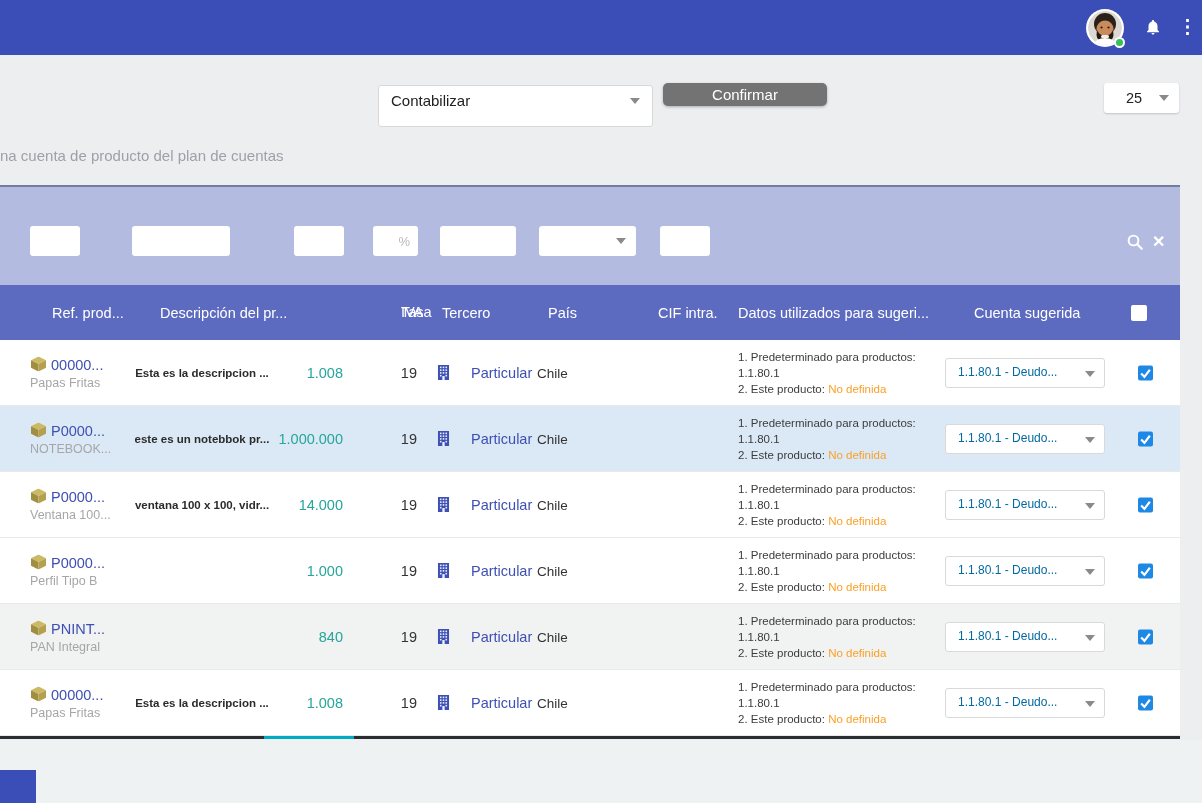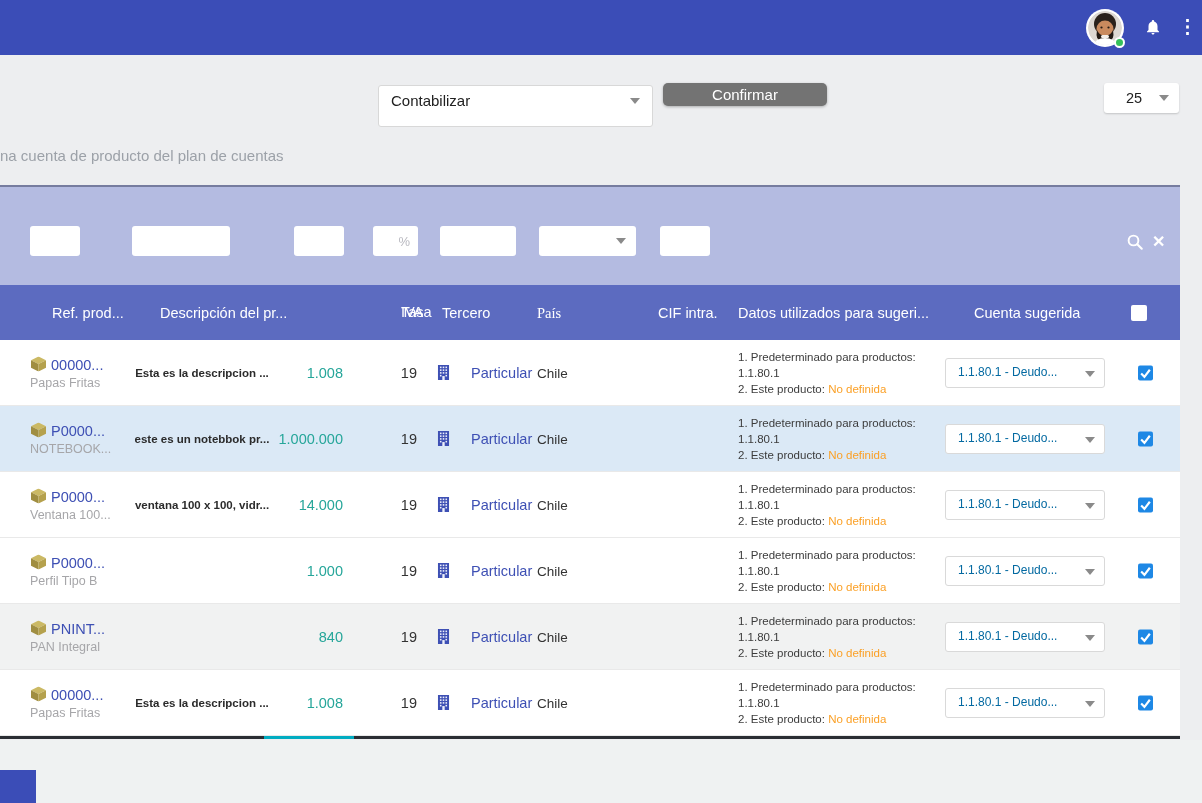--- a/index.html
+++ b/index.html
@@ -46,21 +46,21 @@
   .filter-select{left:539px;top:39px;width:97px;height:30px;}
   .filter-select .caret{right:10px;top:12px;}
   .search-ic{position:absolute;left:1126px;top:46px;width:18px;height:18px;cursor:pointer;}
   .close-ic{position:absolute;left:1152px;top:45px;color:#fff;font-size:16px;font-weight:bold;cursor:pointer;}
 
   .thead{position:relative;height:55px;background:#5C6BC0;color:#fff;font-size:14.5px;}
   .thead span{position:absolute;top:50%;transform:translateY(-50%);white-space:nowrap;}
   .h-ref{left:32px;margin-left:20px;} .h-desc{left:132px;margin-left:28px;}
   .h-imp{left:270px;width:73px;text-align:right;margin-top:40px;}
   .h-iva{left:371px;width:60px;text-align:center;line-height:19px;}
-  .h-ter{left:442px;} .h-pais{left:537px;font-family:Liberation Serif, serif;} .h-cif{left:658px;}
+  .h-ter{left:442px;} .h-pais{left:548px;} .h-cif{left:658px;}
   .h-datos{left:738px;} .h-cuenta{left:974px;}
   .h-check{position:absolute;left:1131px;top:50%;transform:translateY(-50%);width:16px;height:16px;
            background:#fff;border-radius:2px;cursor:pointer;}
 
   .trow{position:relative;height:66px;background:#fff;border-bottom:1px solid #E9E9E9;box-sizing:border-box;}
   .trow.selected{background:#DBE9F6;}
   .trow.shaded{background:#F1F2F2;}
   .vc{position:absolute;top:50%;transform:translateY(-50%);}
   .c-ref{left:30px;}
   .ref-line1{display:flex;align-items:center;gap:4px;}

